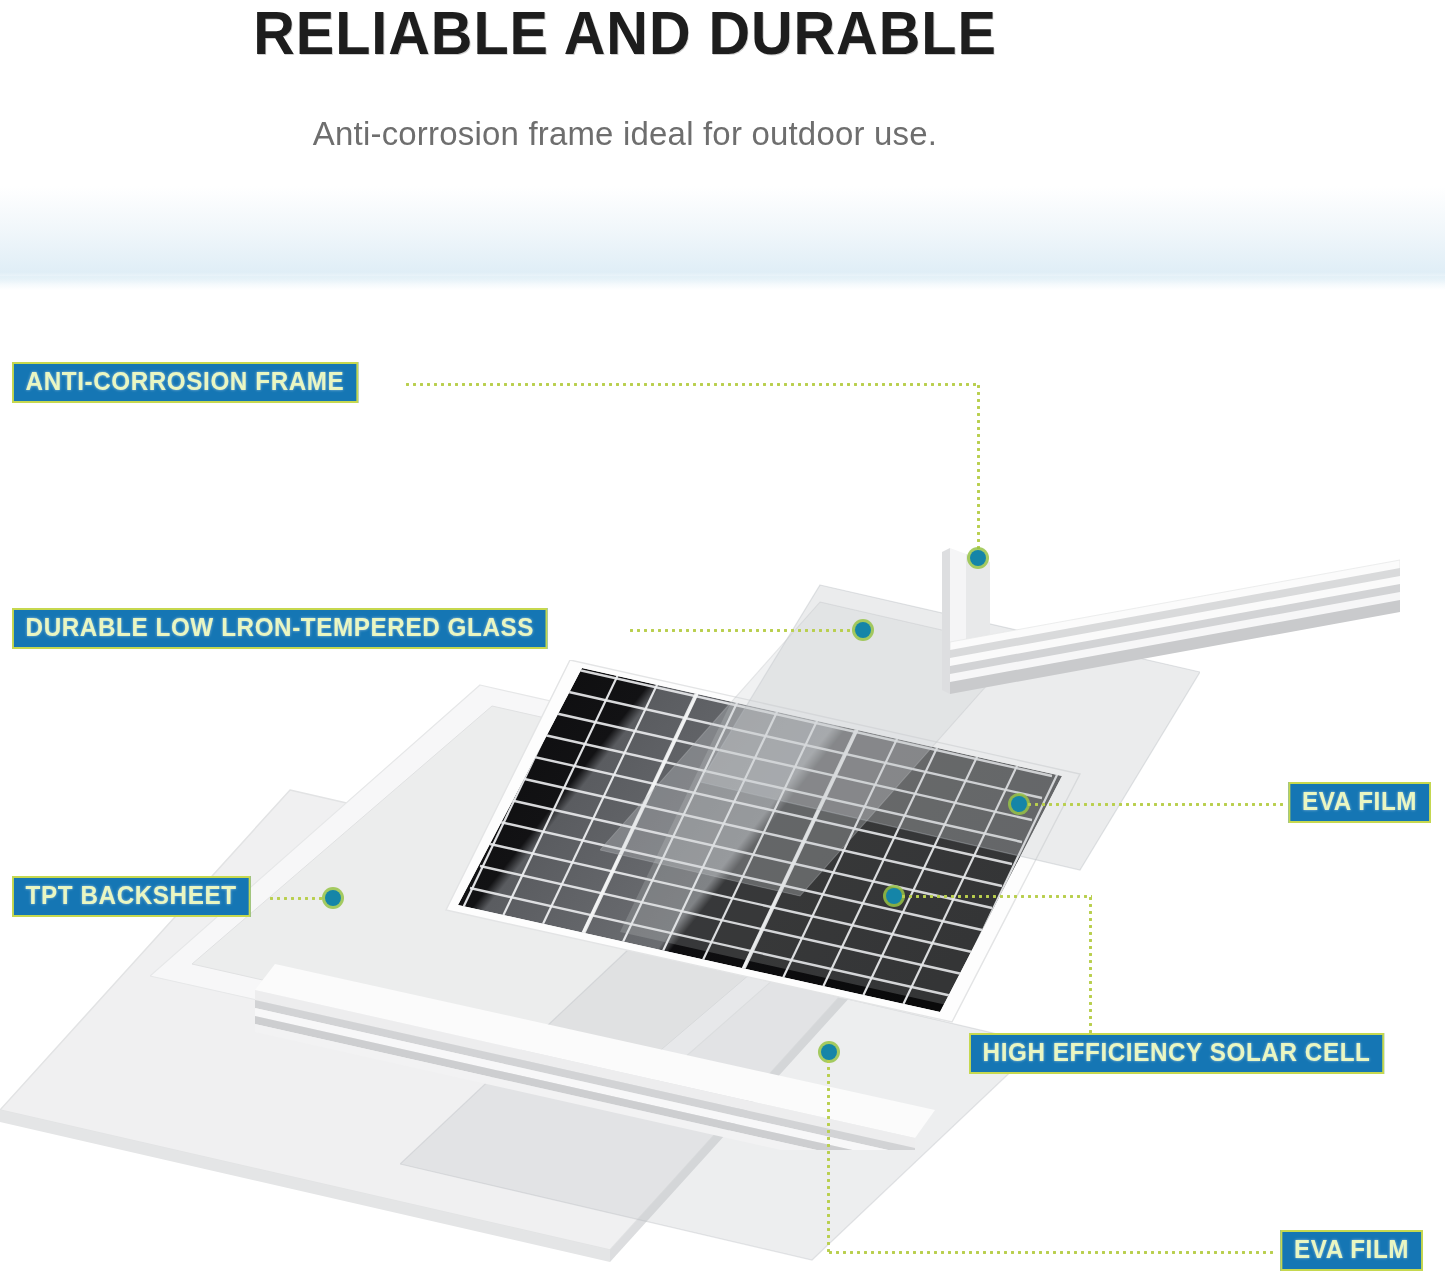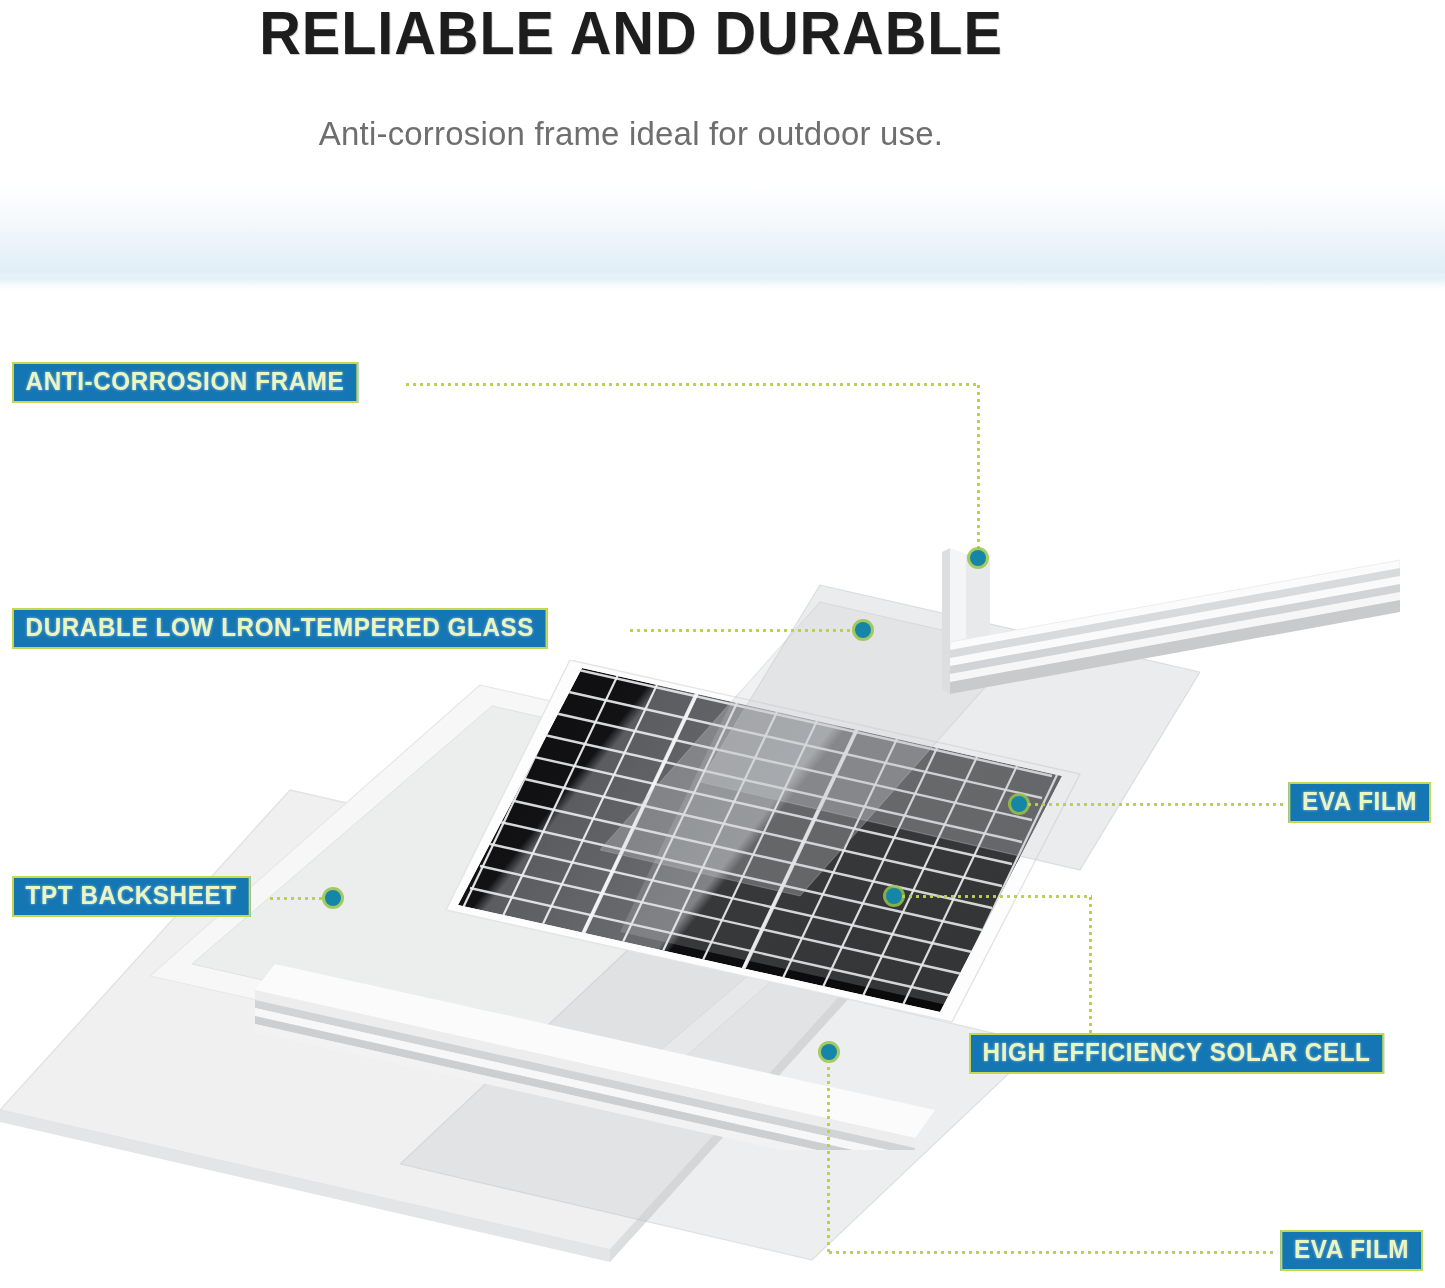--- a/index.html
+++ b/index.html
@@ -6,21 +6,21 @@
   html, body { width: 1445px; height: 1288px; }
   body {
     font-family: "Liberation Sans", sans-serif;
     background: #ffffff;
     position: relative;
     overflow: hidden;
   }
 
   
   #header {
-    position: absolute; left: 14px; top: 0; width: 1234px; height: 200px;
+    position: absolute; left: 8px; top: 0; width: 1234px; height: 200px;
     text-align: center;
   }
   #title {
     font-size: 62px;
     font-weight: bold;
     letter-spacing: 1px;
     color: #1d1d1d;
     line-height: 1;
     padding-top: 2px;
     transform: scaleX(0.93);

